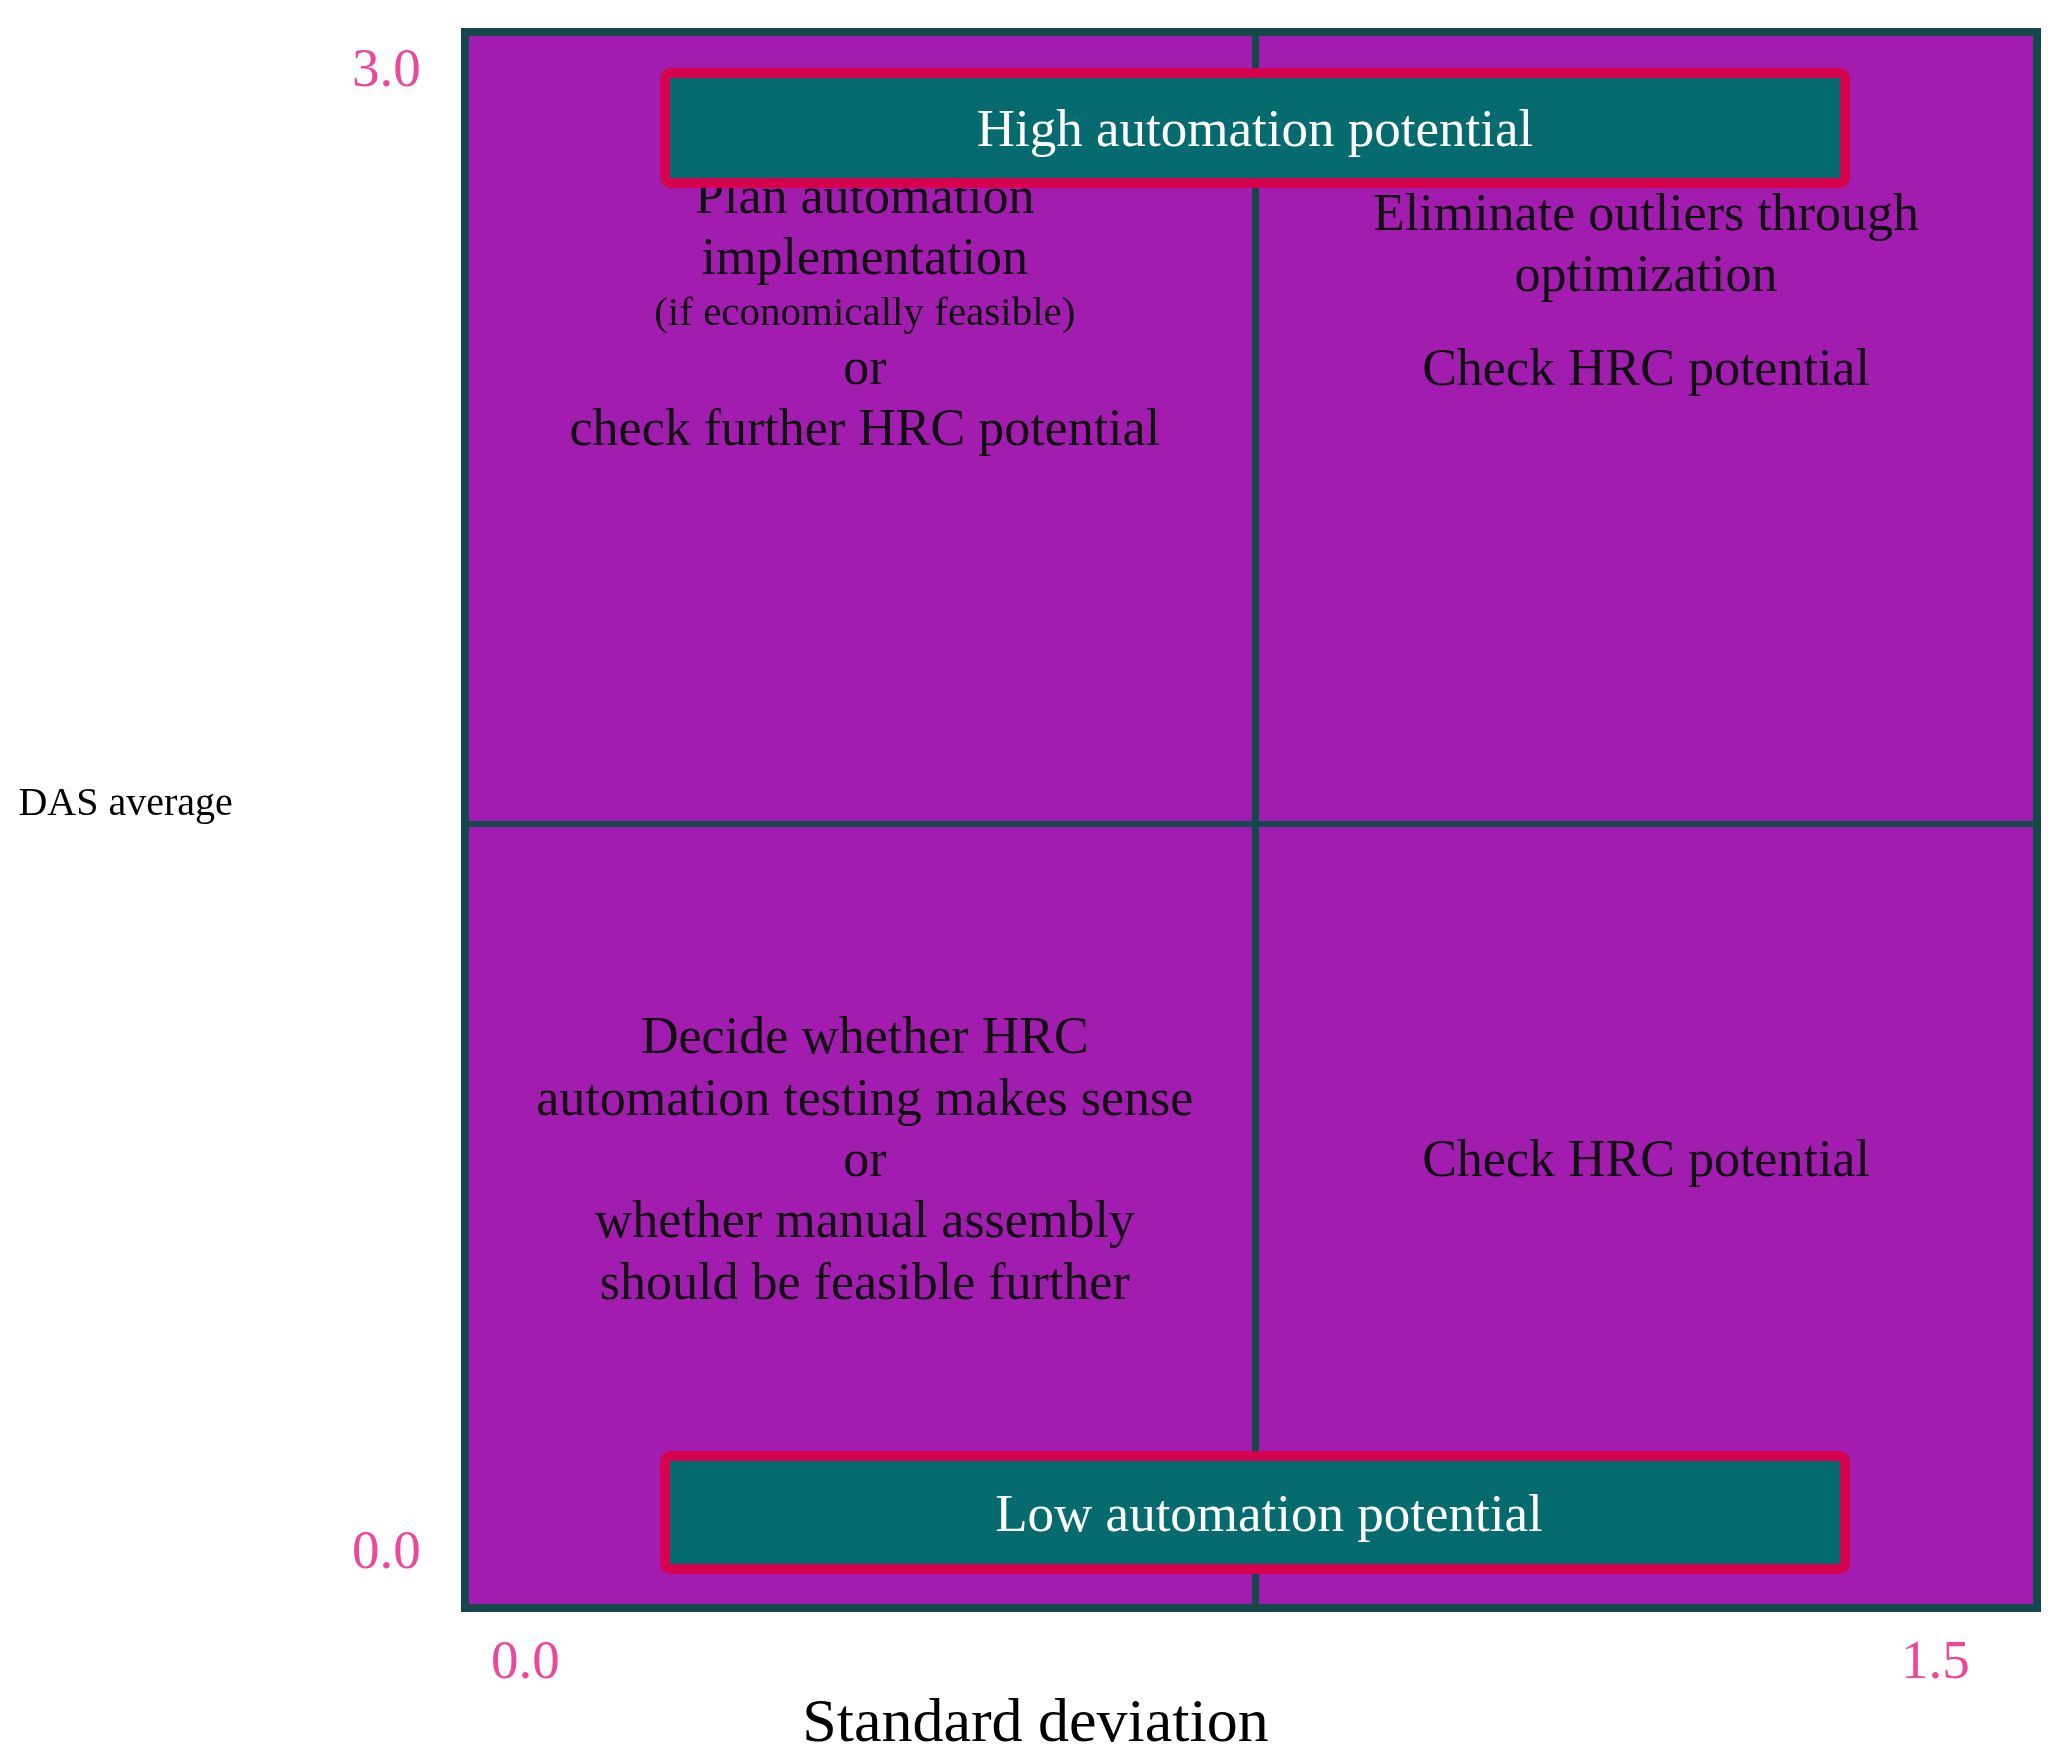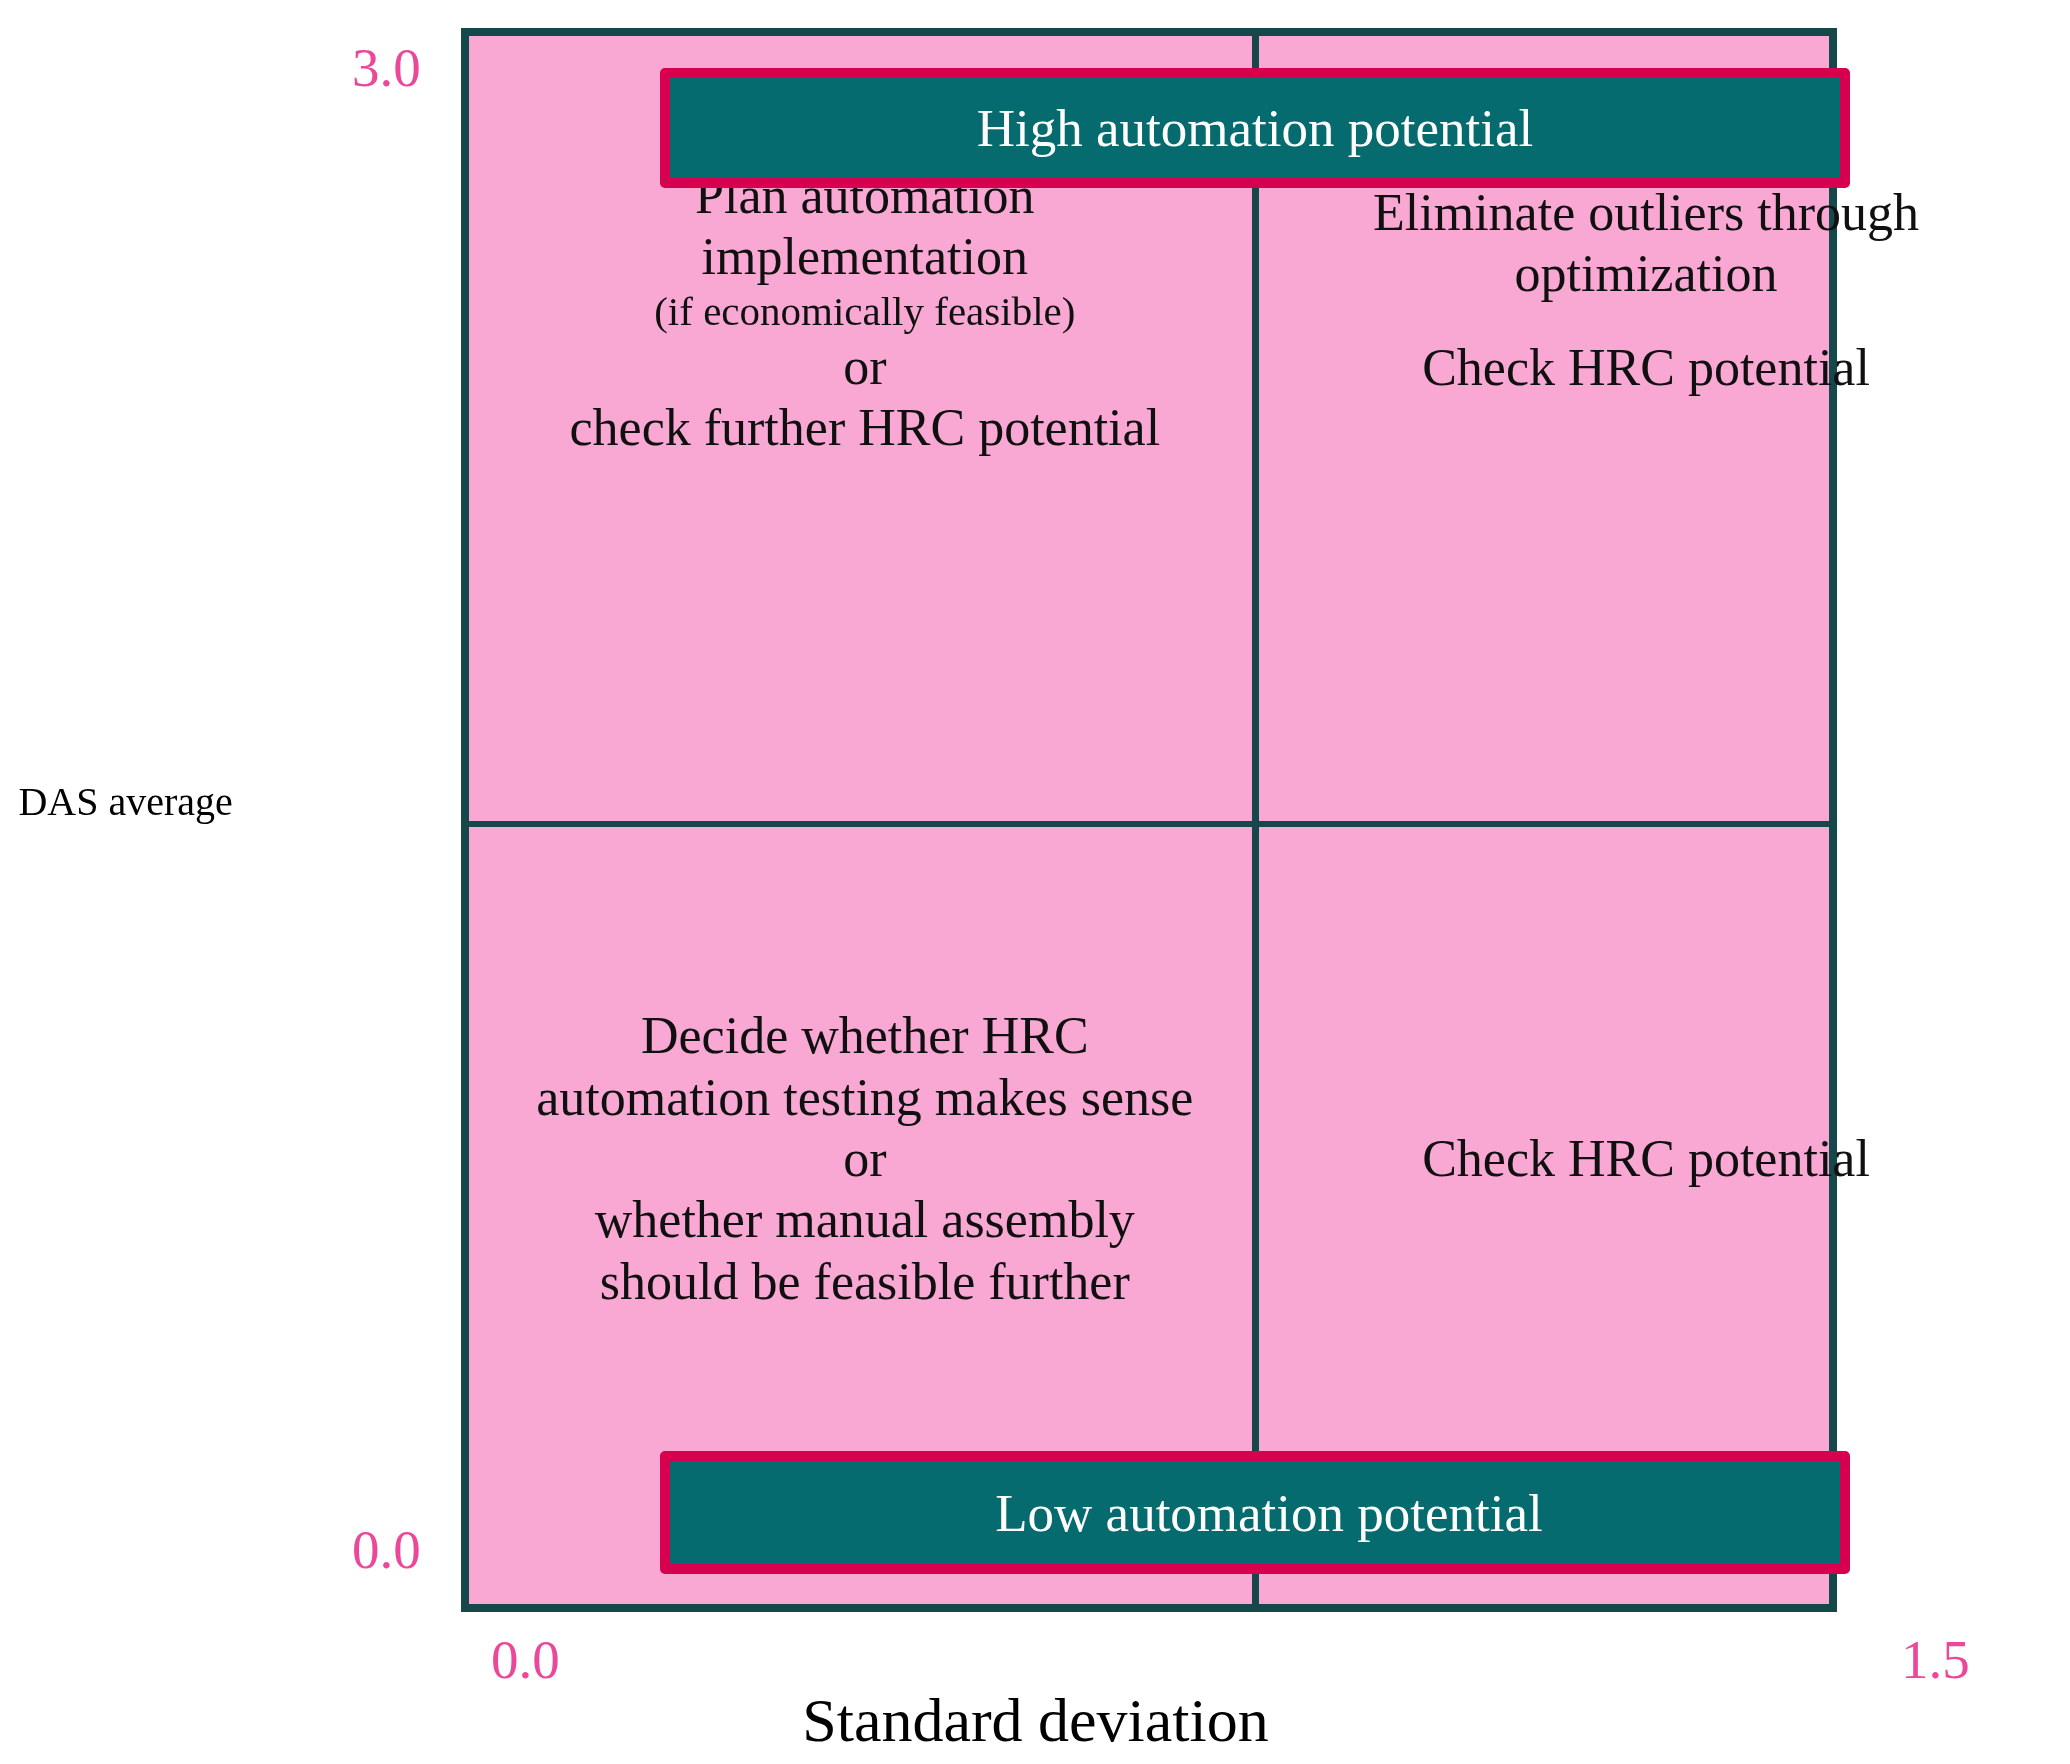--- a/index.html
+++ b/index.html
@@ -22,24 +22,24 @@
     left: 0; top: 0;
     width: 2071px;
     height: 1765px;
   }
 
   
   .plot-area {
     position: absolute;
     left: 461px;
     top: 27.6px;
-    width: 1376px;
+    width: 1580px;
     height: 1584px;
     box-sizing: border-box;
-    background: #f9a8d4;
+    background: #a21caf;
     border: 8.3px solid #15484b;
   }
 
   
   .divider-vertical {
     position: absolute;
     left: 783px;           
     top: 0;
     width: 6.7px;
     height: 100%;
@@ -112,21 +112,21 @@
   }
 
   
   .banner {
     position: absolute;
     box-sizing: border-box;
     left: 660px;
     width: 1190px;
     background: #056b6e;
     border: 10px solid #d6004f;
-    border-radius: 5px;
+    border-radius: 11px;
     display: flex;
     align-items: center;
     justify-content: center;
     color: #ffffff;
     font-size: 53px;
     white-space: nowrap;
     z-index: 5;
   }
   #banner-high {
     top: 68px;

